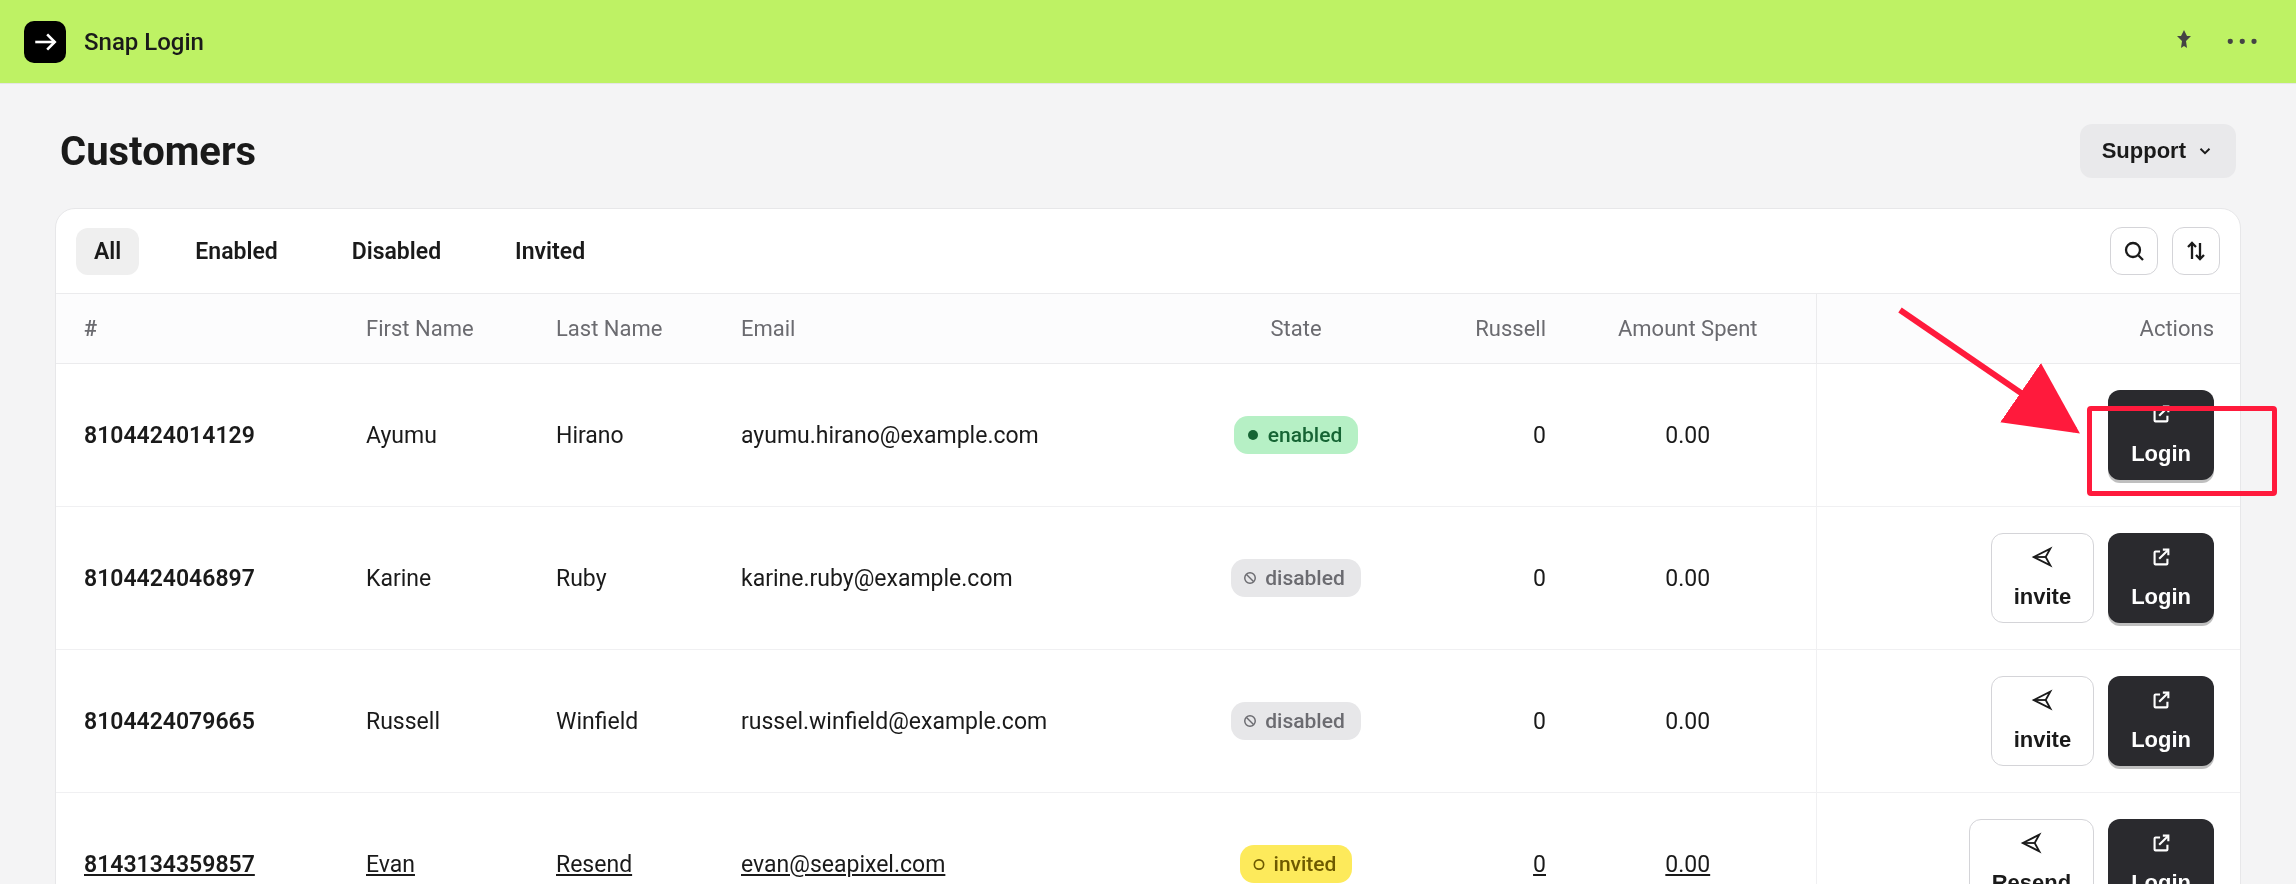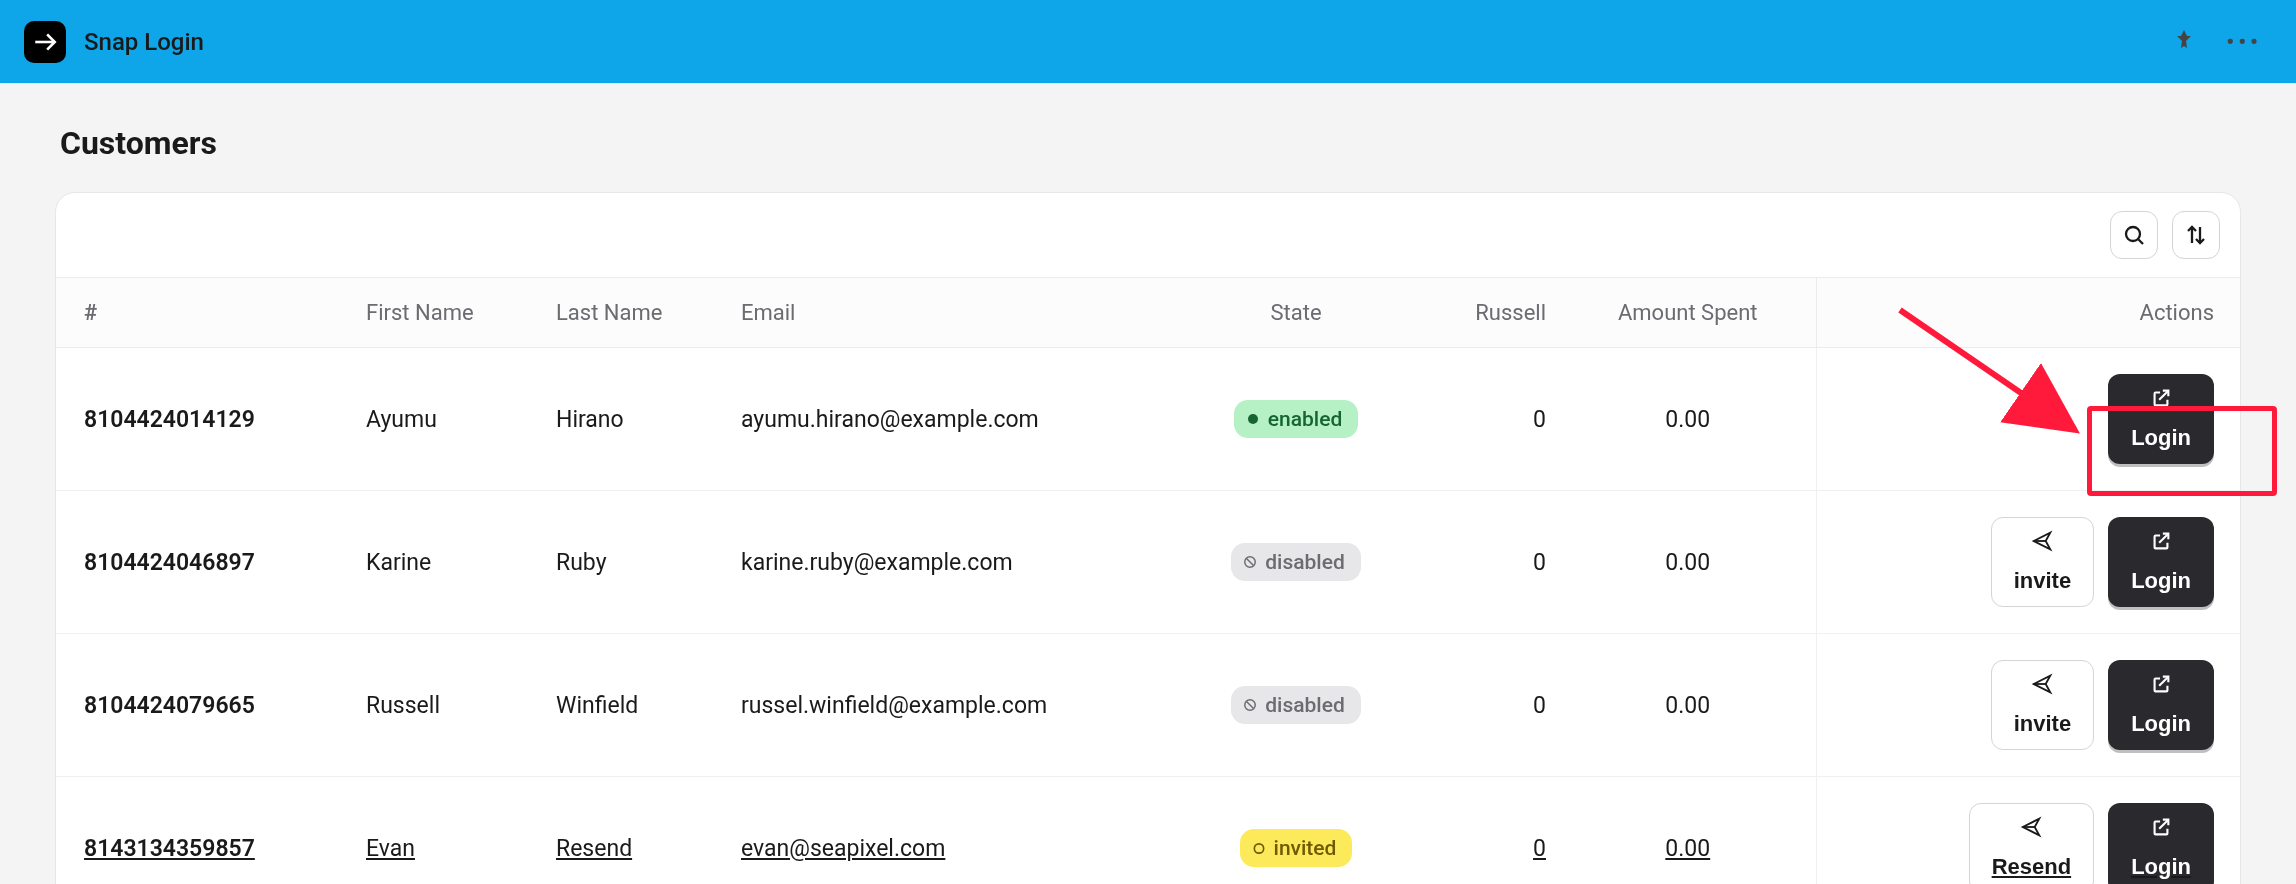--- a/index.html
+++ b/index.html
@@ -13,21 +13,21 @@
     position: relative;
   }
 
   
   .topbar {
     height: 84px;
     border-bottom: 1px solid #e5e5e5;
     display: flex;
     align-items: center;
     padding: 0 24px;
-    background: #0ea5e9;
+    background: #bef264;
   }
   .app-icon {
     width: 42px; height: 42px;
     background: #000;
     border-radius: 10px;
     display: flex; align-items: center; justify-content: center;
     margin-right: 18px;
   }
   .app-icon svg { width: 26px; height: 26px; stroke: #fff; fill: none; stroke-width: 2.4; }
   .app-title { font-size: 24px; font-weight: 500; color: #1a1a1a; }
@@ -35,21 +35,21 @@
   .pin-icon svg, .more-icon svg { width: 24px; height: 24px; fill: #444; }
   .more-icon { letter-spacing: 4px; font-size: 22px; font-weight: 700; color:#444;}
 
   
   .page-header {
     display: flex;
     align-items: center;
     justify-content: space-between;
     padding: 40px 60px 30px 60px;
   }
-  .page-title { font-size: 32px; font-weight: 700; color:#1a1a1a;}
+  .page-title { font-size: 40px; font-weight: 700; color:#1a1a1a;}
   .support-btn {
     background: #e9e9eb;
     border: none;
     border-radius: 12px;
     padding: 14px 22px;
     font-size: 22px;
     font-weight: 600;
     display: flex; align-items: center; gap: 10px;
     cursor: pointer;
     color:#1a1a1a;
@@ -198,25 +198,37 @@
       <svg viewBox="0 0 24 24">
           <path d="M12 2l3 6h4l-5 5 1 7-3-2-3 2 1-7-5-5h4z"></path>
         </svg>
     </span>
     <span class="more-icon">•••</span>
   </div>
 </div>
 
 <div class="page-header">
   <h1 class="page-title">Customers</h1>
+  <button class="support-btn">
+    <span>Support</span>
+    <svg class="chevron-down" viewBox="0 0 24 24">
+        <polyline points="6 9 12 15 18 9"></polyline>
+      </svg>
+  </button>
 </div>
 
 <div class="card">
 
   <div class="tabs-row">
+    <div class="tabs">
+      <div class="tab active">All</div>
+      <div class="tab">Enabled</div>
+      <div class="tab">Disabled</div>
+      <div class="tab">Invited</div>
+    </div>
     <div class="tabs-right">
       <button class="icon-btn">
         <svg viewBox="0 0 24 24">
             <circle cx="11" cy="11" r="7"></circle>
             <line x1="21" y1="21" x2="16.5" y2="16.5"></line>
           </svg>
       </button>
       <button class="icon-btn">
         <svg viewBox="0 0 24 24">
             <path d="M8 4v16"></path>

